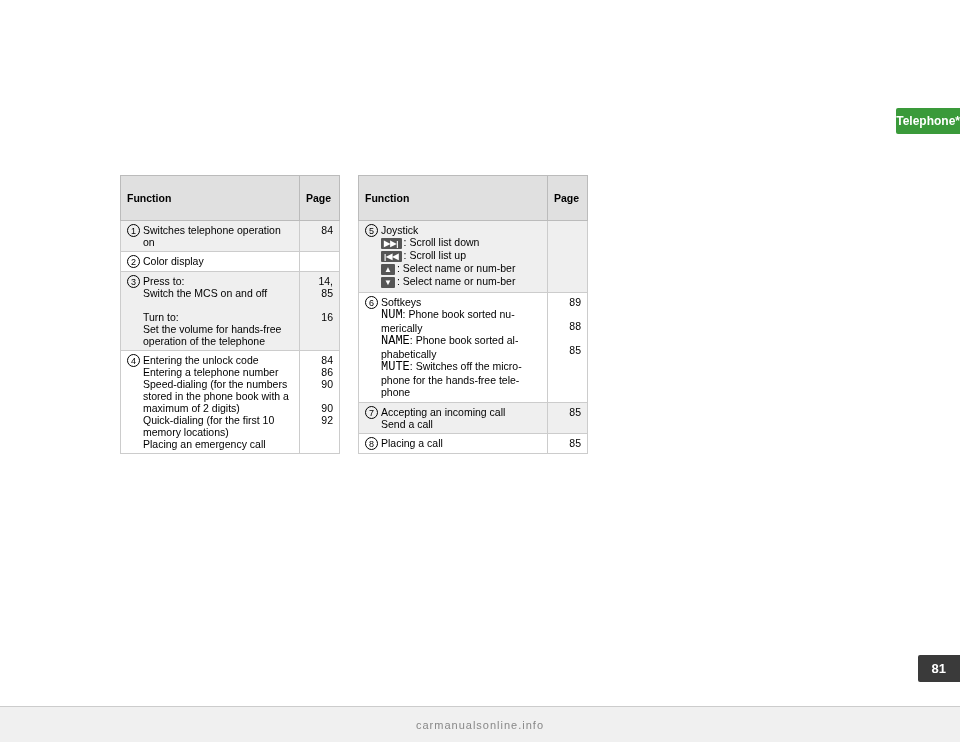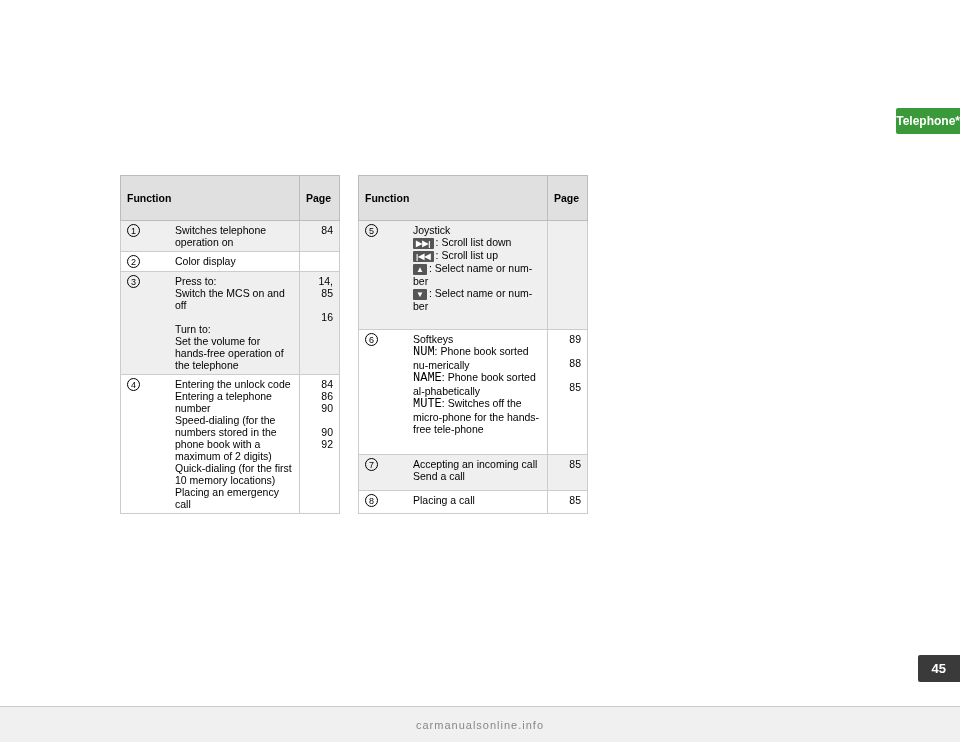--- a/index.html
+++ b/index.html
@@ -101,21 +101,20 @@
       flex-shrink: 0;
     }
 
     .cell-content {
       display: flex;
       align-items: flex-start;
     }
 
     .cell-text {
       flex: 1;
-      margin-left: 32px;
     }
 
     .mono {
       font-family: 'Courier New', monospace;
       font-size: 12px;
     }
 
     .arrow-btn {
       display: inline-block;
       background: #555;
@@ -142,21 +141,21 @@
       color: #888;
       font-size: 11px;
       letter-spacing: 1px;
     }
   </style>
 </head>
 <body>
 
 <div class="header-tab">Telephone*</div>
 
-<div class="page-number">45</div>
+<div class="page-number">81</div>
 
 <div class="tables-container">
 
   <table>
     <thead>
       <tr>
         <th>Function</th>
         <th class="page-col">Page</th>
       </tr>
     </thead>

